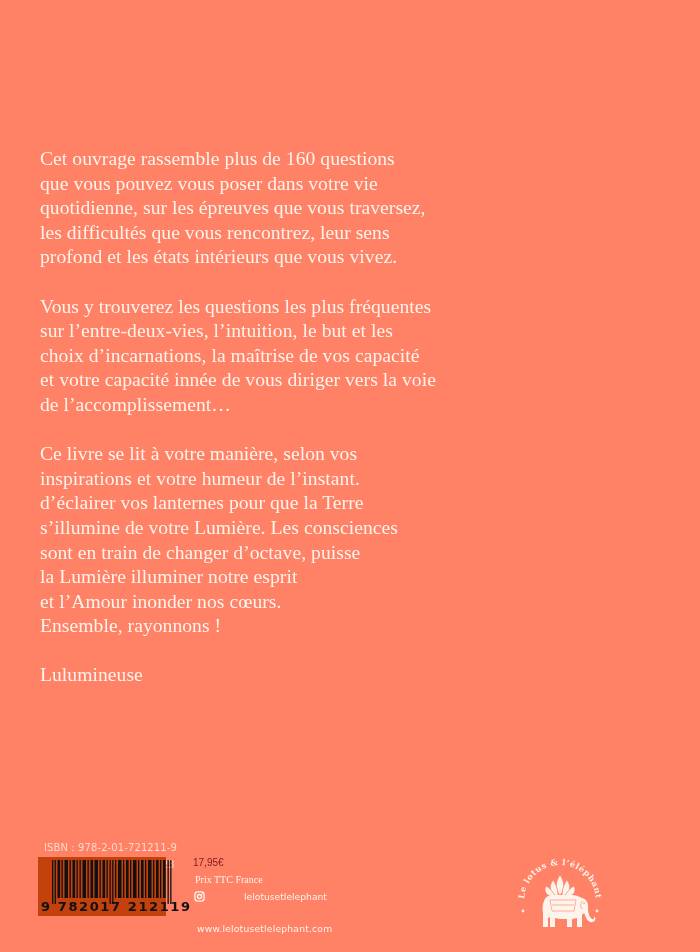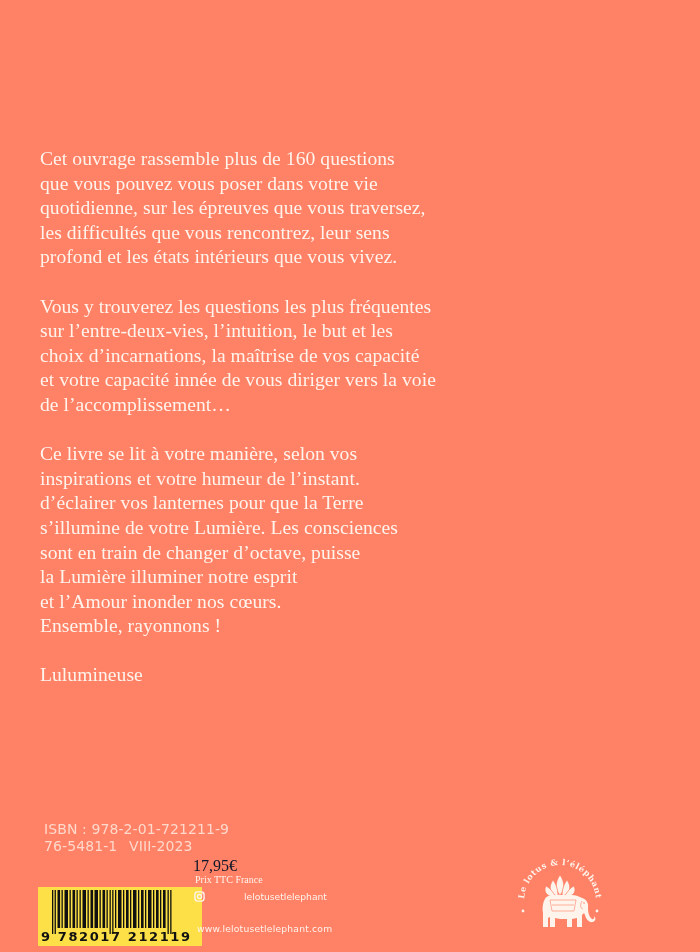--- a/index.html
+++ b/index.html
@@ -15,39 +15,38 @@
       font-family: "Liberation Serif", serif;
       font-size: 19.6px; line-height: 24.6px;
       letter-spacing: 0.05px;
     }
     .para { margin: 0 0 24.6px 0; }
     .line { display: block; white-space: nowrap; }
     .signature { margin-top: 12px; }
     .meta {
       position: absolute; left: 44px;
       font-family: "DejaVu Sans", sans-serif;
-      font-size: 14px; color: #FFD9CB; letter-spacing: 0.1px;
+      font-size: 10px; color: #FFD9CB; letter-spacing: 0.1px; margin-top: 21px;
     }
     .meta-isbn { top: 821px; }
     .meta-code { top: 838px; }
     .meta-code .date { position: absolute; left: 85px; white-space: nowrap; }
     .barcode-box {
-      position: absolute; left: 38px; top: 857px; width: 164px; height: 59px;
-      background: #fde047;
-      margin-top: 30px;
+      position: absolute; left: 38px; top: 857px; width: 128px; height: 59px;
+      background: #c2410c;
     }
     .barcode-bars { position: absolute; left: 14px; top: 3px; width: 120px; height: 44px; }
     .barcode-digits {
       position: absolute; left: 3px; top: 42px; width: 134px;
       font-family: "DejaVu Sans", sans-serif; font-weight: bold;
       font-size: 13px; color: #111; letter-spacing: 1.6px; white-space: nowrap;
     }
     .price {
       position: absolute; left: 193px; top: 857px;
-      font-family: Liberation Serif, serif; font-size: 16px; color: #0f172a;
+      font-family: Liberation Sans, sans-serif; font-size: 10px; color: #7f1d1d;
     }
     .price-label {
       position: absolute; left: 195px; top: 874px;
       font-family: Liberation Serif, serif; font-size: 10px; color: #FFF4EC;
     }
     .insta-row {
       position: absolute; left: 194px; top: 891px; display: flex; align-items: center;
       font-family: "DejaVu Sans", sans-serif; font-size: 9.2px; color: #FFF4EC; gap: 30px;
     }
     .insta-icon { width: 11px; height: 11px; margin-right: 9px; }

